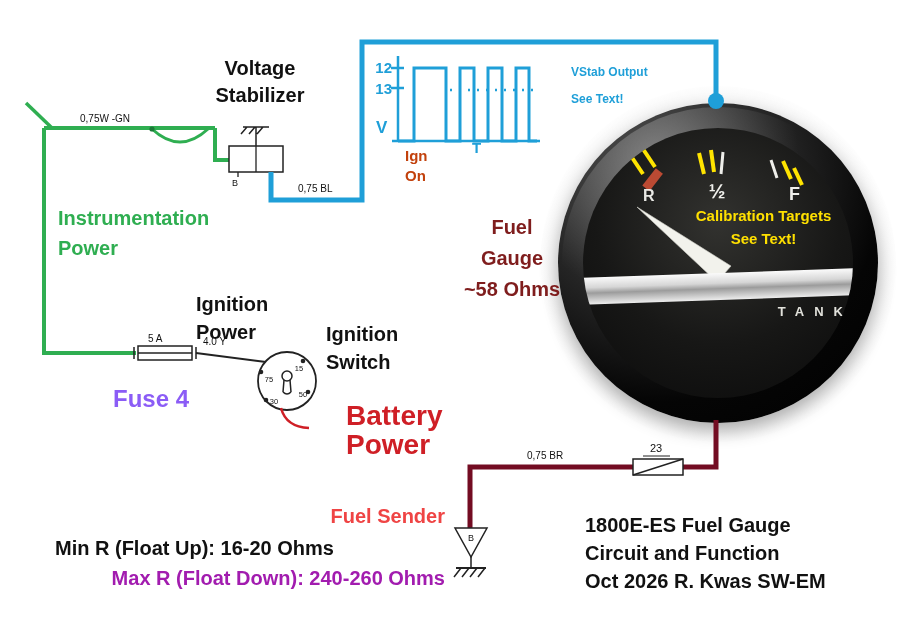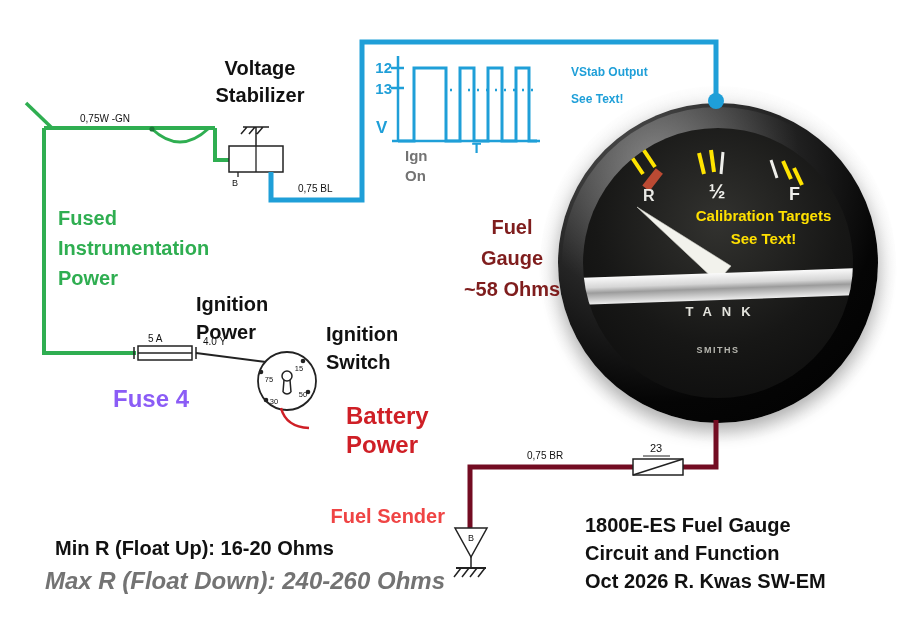--- a/index.html
+++ b/index.html
@@ -17,21 +17,21 @@
   .gloss{position:absolute;inset:4px;border-radius:50%;
          background:radial-gradient(circle at 30% 16%, rgba(255,255,255,0.28), rgba(255,255,255,0) 42%);}
   .face{position:absolute;inset:25px;border-radius:50%;overflow:hidden;
          background:radial-gradient(circle at 50% 35%, #32322f 0%, #171716 55%, #0a0a0a 100%);}
   .face svg{position:absolute;left:0;top:0;width:270px;height:270px;}
   .chrome-strip{position:absolute;left:-25px;top:145px;width:320px;height:27px;border-radius:5px;
          transform:rotate(-2deg);
          background:linear-gradient(180deg,#fbfbfb 0%,#d6d6d6 38%,#9c9c9c 58%,#ededed 100%);}
   .calib{position:absolute;left:88px;top:76px;width:185px;text-align:center;font-weight:bold;
          font-size:15px;color:#ffe000;line-height:23px;white-space:nowrap;}
-  .tank{position:absolute;left:0;right:0;top:176px;text-align:center;font-weight:bold;
+  .tank{position:absolute;left:0;right:0;top:176px;text-align:right;font-weight:bold;
          font-size:13px;color:#e2e2dc;letter-spacing:10px;padding-left:10px;}
   .brand{position:absolute;left:0;right:0;top:217px;text-align:center;font-weight:bold;
          font-size:9px;color:#b7b7b0;letter-spacing:1.5px;}
 </style>
 </head>
 <body>
 
 <div class="stage">
 
   <div class="gauge-backdrop"></div>
@@ -58,21 +58,20 @@
         <text x="206" y="72" font-size="18" font-weight="bold" fill="#f0f0ec">F</text>
 
         <polygon points="54,79 148,138 134,154" fill="#f2f2ec" stroke="#cfcfc6" stroke-width="0.6"></polygon>
       </svg>
       <div class="chrome-strip"></div>
       <div class="calib">
         <div>Calibration Targets</div>
         <div>See Text!</div>
       </div>
       <div class="tank">TANK</div>
-      <div class="brand">SMITHS</div>
     </div>
   </div>
 
   <svg class="overlay" viewBox="0 0 923 634">
 
     <g>
       <path d="M26 103 L52 128" stroke="#2fae51" stroke-width="3.5" fill="none"></path>
       <path d="M44 128 L215 128 M215 128 L215 160 L229 160 M44 128 L44 353 L136 353" stroke="#2fae51" stroke-width="4" fill="none"></path>
       <path d="M152 129 Q180 155 208 129" stroke="#2fae51" stroke-width="3" fill="none"></path>
       <circle cx="152" cy="129" r="2.6" fill="#1c7a38"></circle>
@@ -141,66 +140,65 @@
     </g>
     <text x="471" y="541" font-size="9" text-anchor="middle">B</text>
   </svg>
 
   <div class="lbl" style="left:175px;top:55px;width:170px;text-align:center;font-size:20px;color:#111;line-height:27px;">
     <div>Voltage</div>
     <div>Stabilizer</div>
   </div>
 
   <div class="lbl" style="left:58px;top:203px;font-size:20px;color:#2fae51;line-height:30px;">
-    <div>Fused</div>
     <div>Instrumentation</div>
     <div>Power</div>
   </div>
 
   <div class="lbl" style="left:551px;top:59px;font-size:12px;color:#1f9fd8;line-height:27px;margin-left:20px;">
     <div>VStab Output</div>
     <div>See Text!</div>
   </div>
 
   <div class="lbl" style="left:360px;top:59px;width:32px;text-align:right;font-size:15px;color:#1f9fd8;">12</div>
   <div class="lbl" style="left:360px;top:80px;width:32px;text-align:right;font-size:15px;color:#1f9fd8;">13</div>
   <div class="lbl" style="left:376px;top:118px;font-size:17px;color:#1f9fd8;">V</div>
   <div class="lbl" style="left:472px;top:139px;font-size:15px;color:#1f9fd8;">T</div>
 
-  <div class="lbl" style="left:405px;top:146px;font-size:15px;color:#737373;line-height:20px;">
+  <div class="lbl" style="left:405px;top:146px;font-size:15px;color:#c2410c;line-height:20px;">
     <div>Ign</div>
     <div>On</div>
   </div>
 
   <div class="lbl" style="left:452px;top:212px;width:120px;text-align:center;font-size:20px;color:#7f1d1d;line-height:31px;">
     <div>Fuel</div>
     <div>Gauge</div>
     <div>~58 Ohms</div>
   </div>
 
   <div class="lbl" style="left:196px;top:290px;font-size:20px;color:#111;line-height:28px;">
     <div>Ignition</div>
     <div>Power</div>
   </div>
 
   <div class="lbl" style="left:326px;top:320px;font-size:20px;color:#111;line-height:28px;">
     <div>Ignition</div>
     <div>Switch</div>
   </div>
 
-  <div class="lbl" style="left:346px;top:401px;font-size:24px;color:#cf1f26;line-height:29px;">
+  <div class="lbl" style="left:346px;top:401px;font-size:28px;color:#cf1f26;line-height:29px;">
     <div>Battery</div>
     <div>Power</div>
   </div>
 
   <div class="lbl" style="left:113px;top:385px;font-size:24px;color:#8b5cf6;">Fuse 4</div>
 
   <div class="lbl" style="left:200px;top:505px;width:245px;text-align:right;font-size:20px;color:#ef4444;">Fuel Sender</div>
   <div class="lbl" style="left:55px;top:537px;width:390px;font-size:20px;color:#111;">Min R (Float Up): 16-20 Ohms</div>
-  <div class="lbl" style="left:25px;top:567px;width:420px;text-align:right;font-size:24px;color:#737373;font-style:italic;">Max R (Float Down): 240-260 Ohms</div>
+  <div class="lbl" style="left:25px;top:567px;width:420px;text-align:right;font-size:20px;color:#a21caf;">Max R (Float Down): 240-260 Ohms</div>
 
   <div class="lbl" style="left:585px;top:511px;font-size:20px;color:#111;line-height:28px;">
     <div>1800E-ES Fuel Gauge</div>
     <div>Circuit and Function</div>
     <div>Oct 2026 R. Kwas SW-EM</div>
   </div>
 
 </div>
 
 </body></html>

